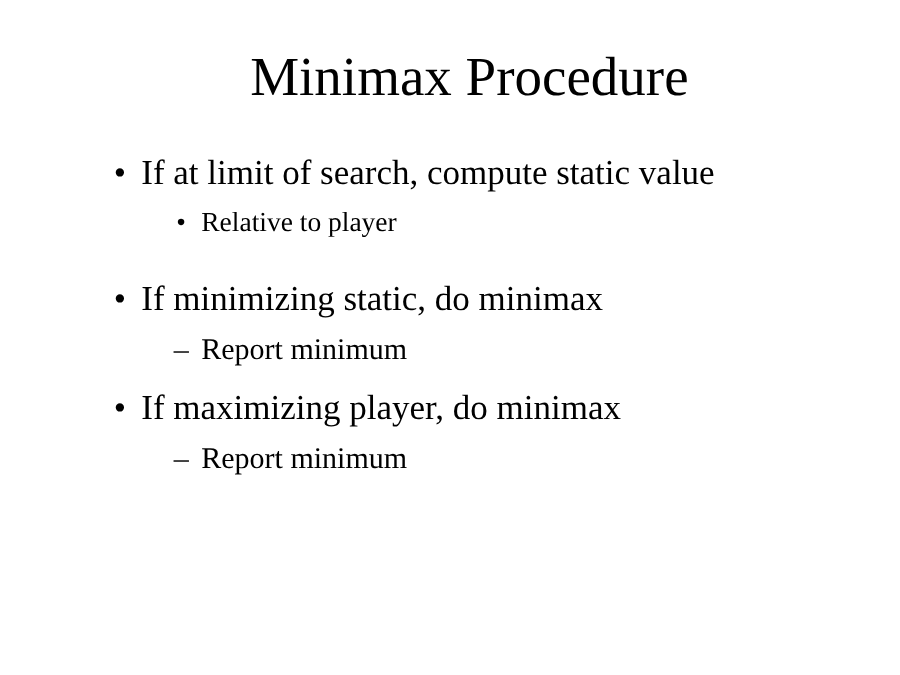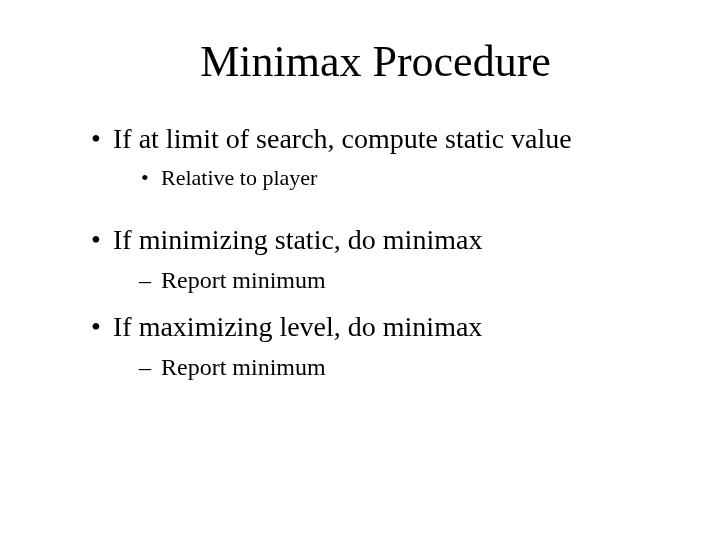--- a/index.html
+++ b/index.html
@@ -64,15 +64,15 @@
 
 <div class="slide">
   <div class="title">Minimax Procedure</div>
 
   <div class="bl1">If at limit of search, compute static value</div>
   <div class="bl2-dot gap-big">Relative to player</div>
 
   <div class="bl1">If minimizing static, do minimax</div>
   <div class="bl2-dash">Report minimum</div>
 
-  <div class="bl1">If maximizing level, do minimax</div>
+  <div class="bl1">If maximizing player, do minimax</div>
   <div class="bl2-dash">Report minimum</div>
 </div>
 
 </body></html>

